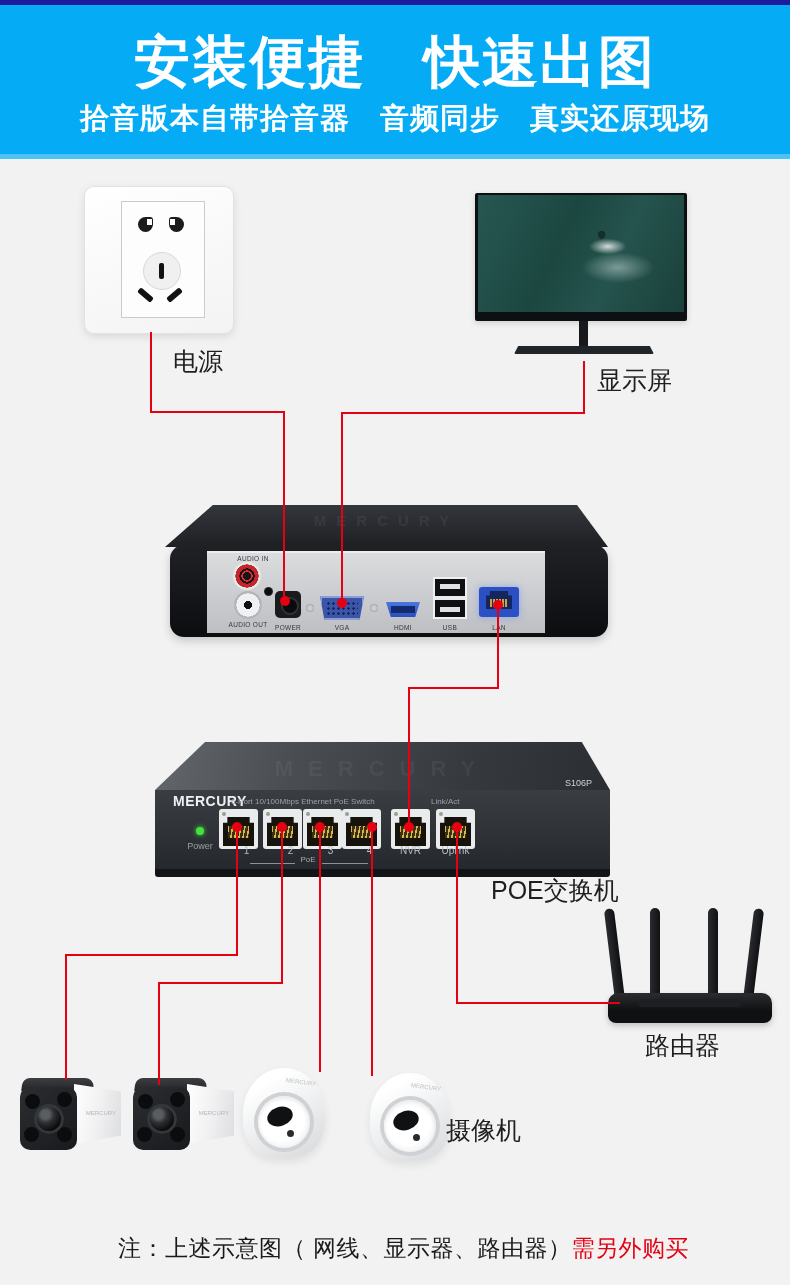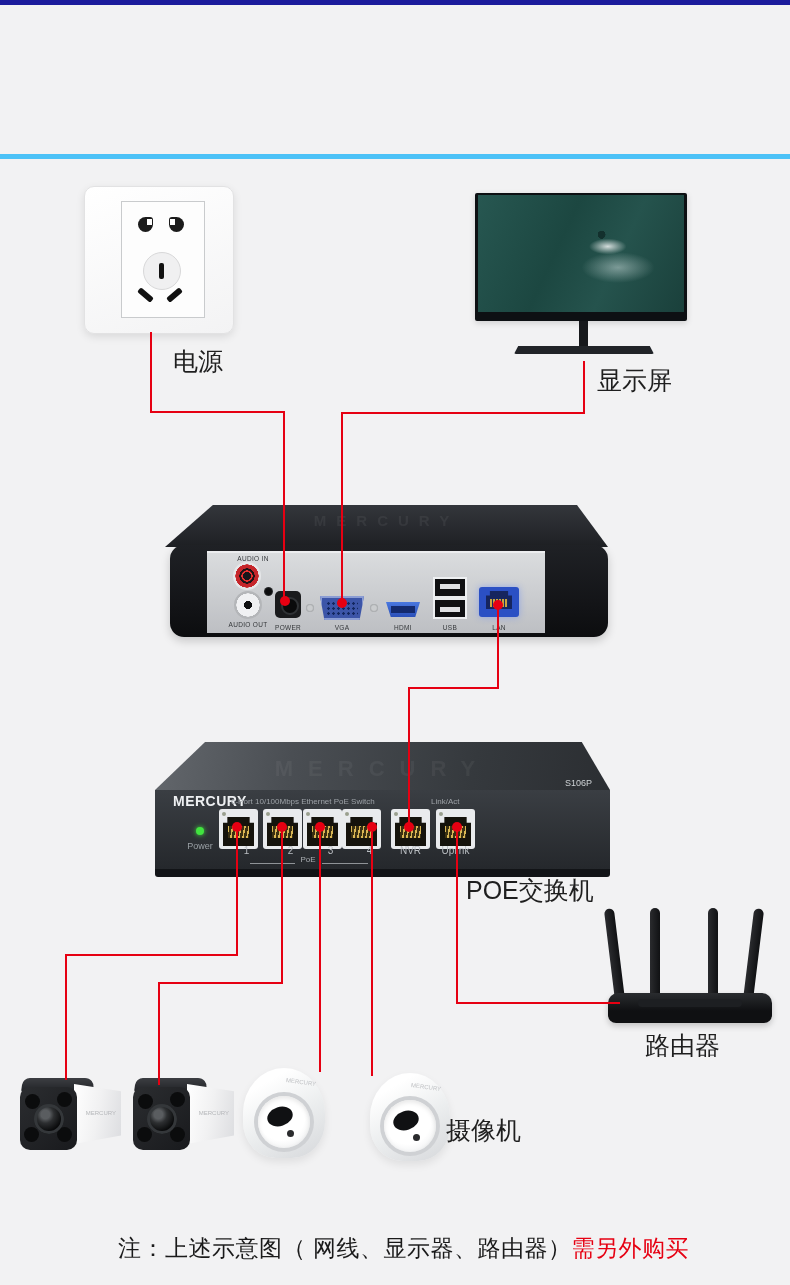--- a/index.html
+++ b/index.html
@@ -121,20 +121,24 @@
   
   .note{position:absolute;left:118px;top:1233px;font-size:23px;color:#1a1a1a;letter-spacing:0.5px;}
   .note .hl{color:#e60012;}
 </style>
 </head>
 <body>
 
 <div class="page">
 
   <div class="top-strip"></div>
+  <div class="header">
+    <div class="hdr-title">安装便捷　快速出图</div>
+    <div class="hdr-sub">拾音版本自带拾音器　音频同步　真实还原现场</div>
+  </div>
   <div class="header-bottom-band"></div>
 
   <div class="device socket">
     <div class="socket-inner">
       <i class="hole hole-l"></i>
       <i class="hole hole-r"></i>
       <div class="socket-round">
           <i></i>
         </div>
       <i class="slot slot-l"></i>
@@ -212,21 +216,21 @@
     <span class="sw-num" style="left:116px;">2</span>
     <span class="sw-num" style="left:156px;">3</span>
     <span class="sw-num" style="left:195px;">4</span>
     <span class="sw-num" style="left:236px;">NVR</span>
     <span class="sw-num" style="left:281px;">Uplink</span>
 
     <i class="poe-line" style="left:95px;width:45px;"></i>
     <span class="poe-text">PoE</span>
     <i class="poe-line" style="left:167px;width:46px;"></i>
   </div>
-  <div class="cn-label" style="left:466px;top:874px;">POE交换机</div>
+  <div class="cn-label" style="left:491px;top:874px;">POE交换机</div>
 
   <div class="device router">
     <i class="ant a1"></i>
     <i class="ant a2"></i>
     <i class="ant a3"></i>
     <i class="ant a4"></i>
     <div class="router-body"></div>
   </div>
   <div class="cn-label" style="left:645px;top:1029px;">路由器</div>
 

